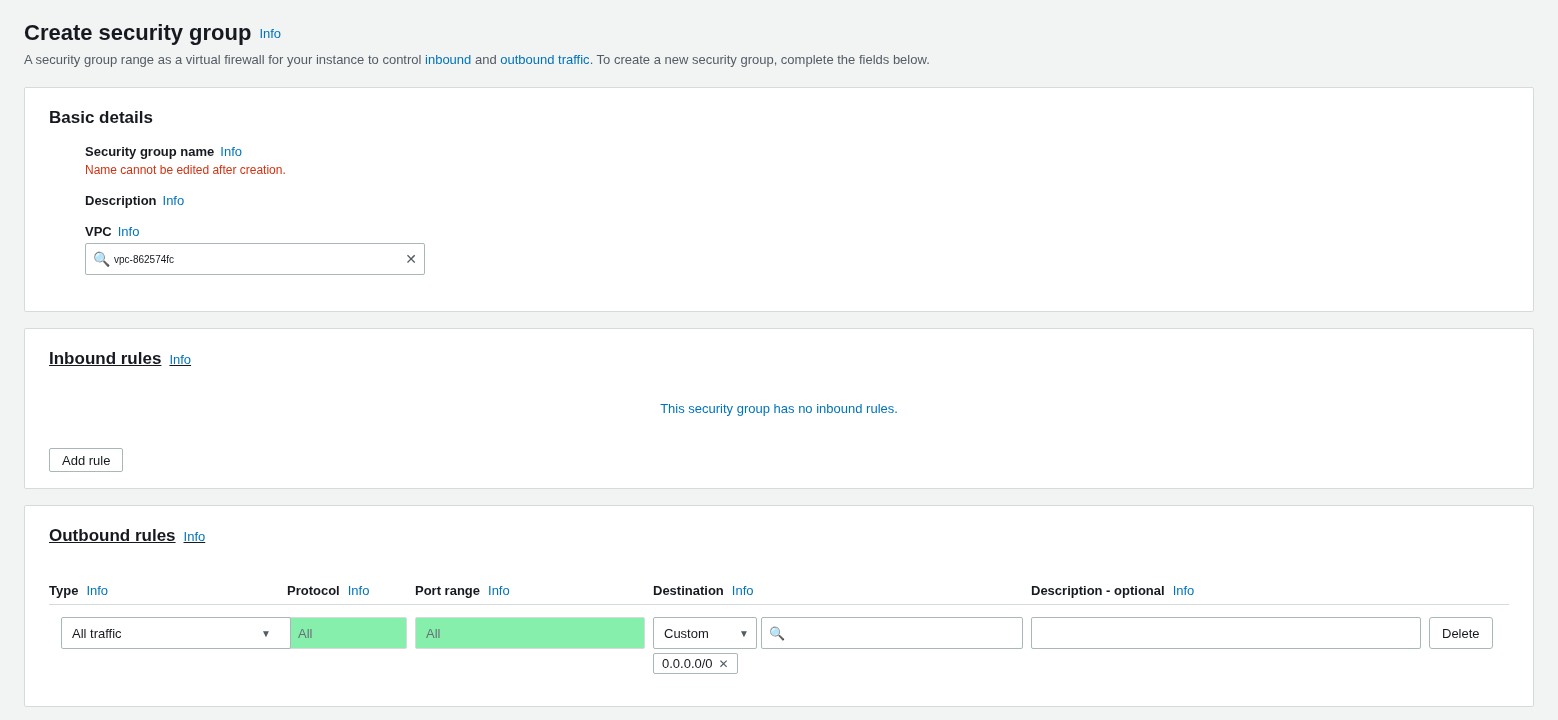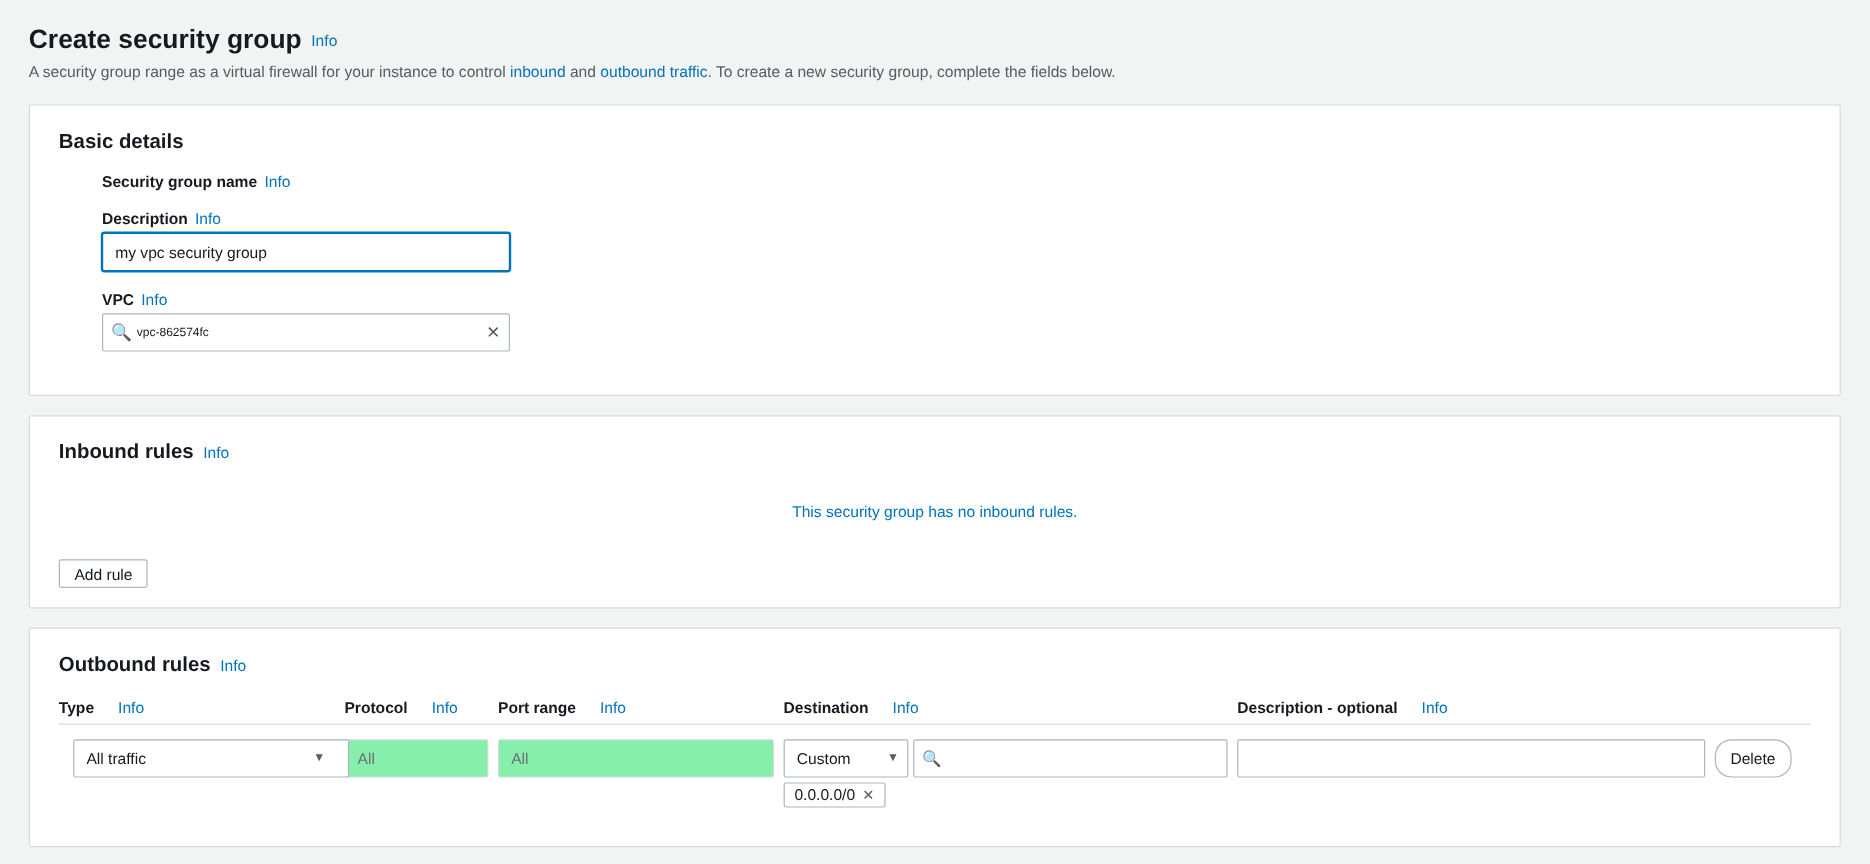--- a/index.html
+++ b/index.html
@@ -152,21 +152,22 @@
       padding: 6px 0;
       border-bottom: 1px solid #d5dbdb;
       margin-bottom: 8px;
     }
     .col-header {
       font-size: 13px;
       font-weight: 700;
       color: #16191f;
       display: flex;
       align-items: center;
-      gap: 20px;
+      gap: 8px;
+      margin-top: 19px;
     }
     .outbound-table-row {
       display: grid;
       grid-template-columns: 230px 120px 230px 370px 1fr 80px;
       gap: 8px;
       align-items: flex-start;
       padding: 4px 0;
       margin-bottom: 8px;
     }
     .type-select-wrapper {
@@ -272,41 +273,42 @@
     .tag-pill-close {
       cursor: pointer;
       color: #545b64;
       font-size: 12px;
     }
     .delete-btn {
       height: 32px;
       padding: 0 12px;
       background: #fff;
       border: 1px solid #aab7b8;
-      border-radius: 14px;
+      border-radius: 3px;
       font-size: 13px;
       color: #16191f;
       cursor: pointer;
     }
     .optional-input {
       width: 100%;
       height: 32px;
       padding: 4px 10px;
       border: 1px solid #aab7b8;
       border-radius: 2px;
       font-size: 13px;
       color: #16191f;
       background: #fff;
       outline: none;
     }
     .inbound-section {
       padding-bottom: 16px;
     }
     .outbound-header-row {
       margin-bottom: 12px;
+      text-decoration: underline;
     }
   </style>
 </head>
 <body>
 
 <div class="page-container">
 
   <div class="page-title">
     <span>Create security group</span>
     <span class="info-link">Info</span>
@@ -318,28 +320,28 @@
   <div class="section-card">
     <div class="section-header">
       <span>Basic details</span>
     </div>
 
     <div class="form-field">
       <div class="form-label">
         <span>Security group name</span>
         <span class="info-link">Info</span>
       </div>
+      <div class="field-hint">Name cannot be edited after creation.</div>
     </div>
 
     <div class="form-field">
       <div class="form-label">
         <span>Description</span>
         <span class="info-link">Info</span>
       </div>
-      <input type="text" class="form-input active-focus" style="width: 340px;" value="my vpc security group">
     </div>
 
     <div class="form-field">
       <div class="form-label">
         <span>VPC</span>
         <span class="info-link">Info</span>
       </div>
       <div class="vpc-field-wrapper">
         <span class="vpc-search-icon">🔍</span>
         <input type="text" class="vpc-input" value="vpc-862574fc" style="">

